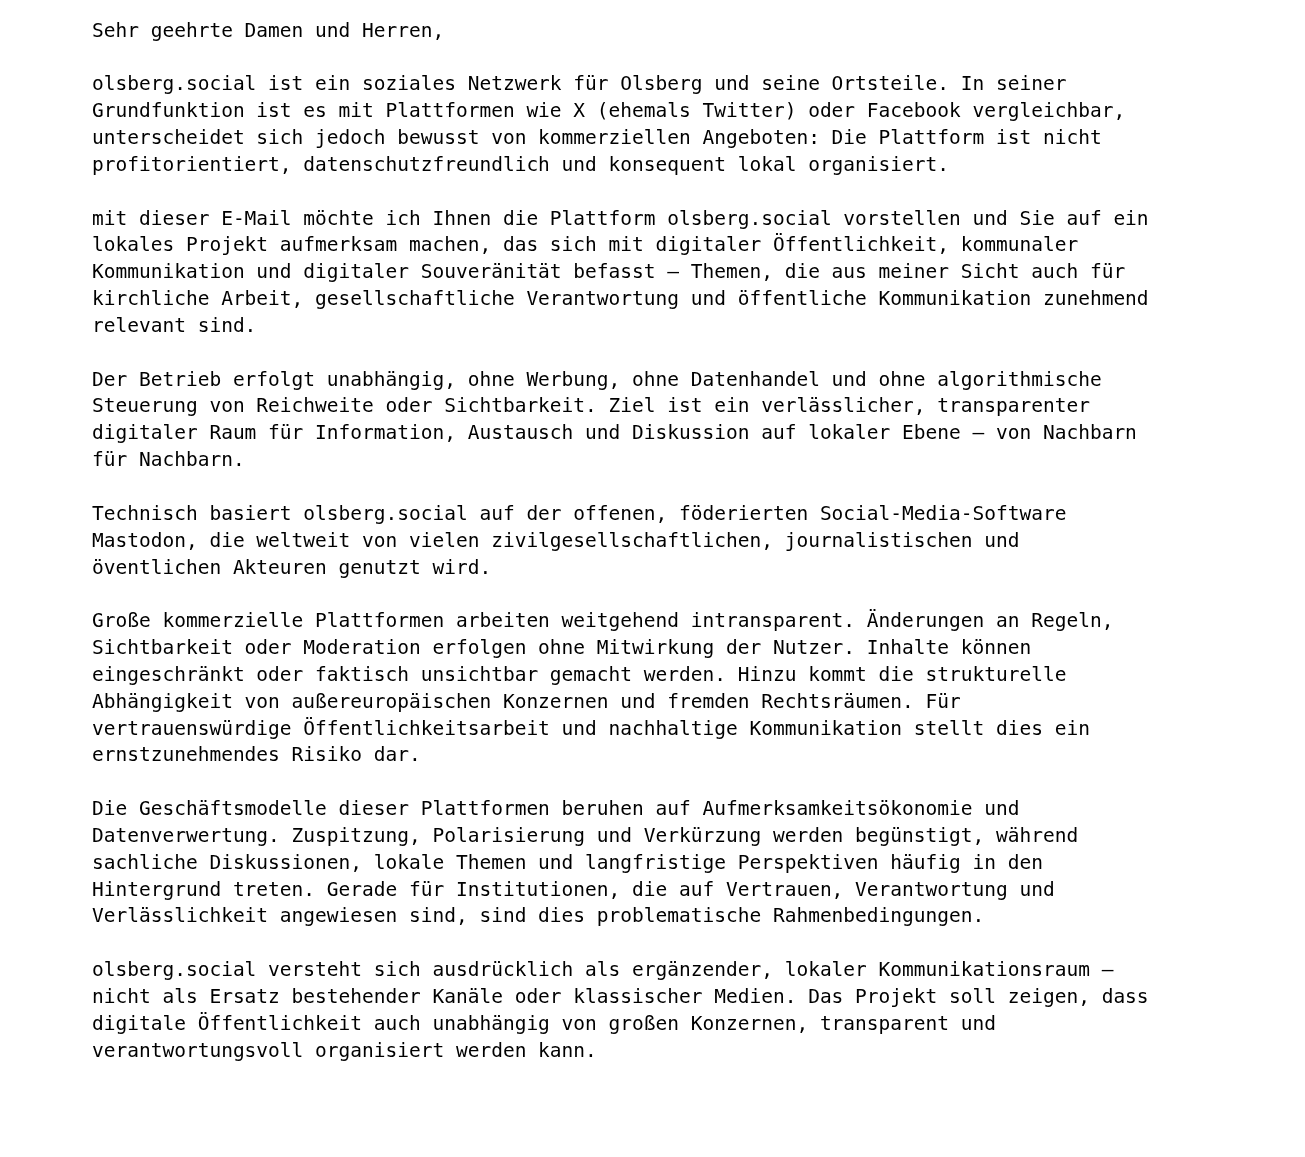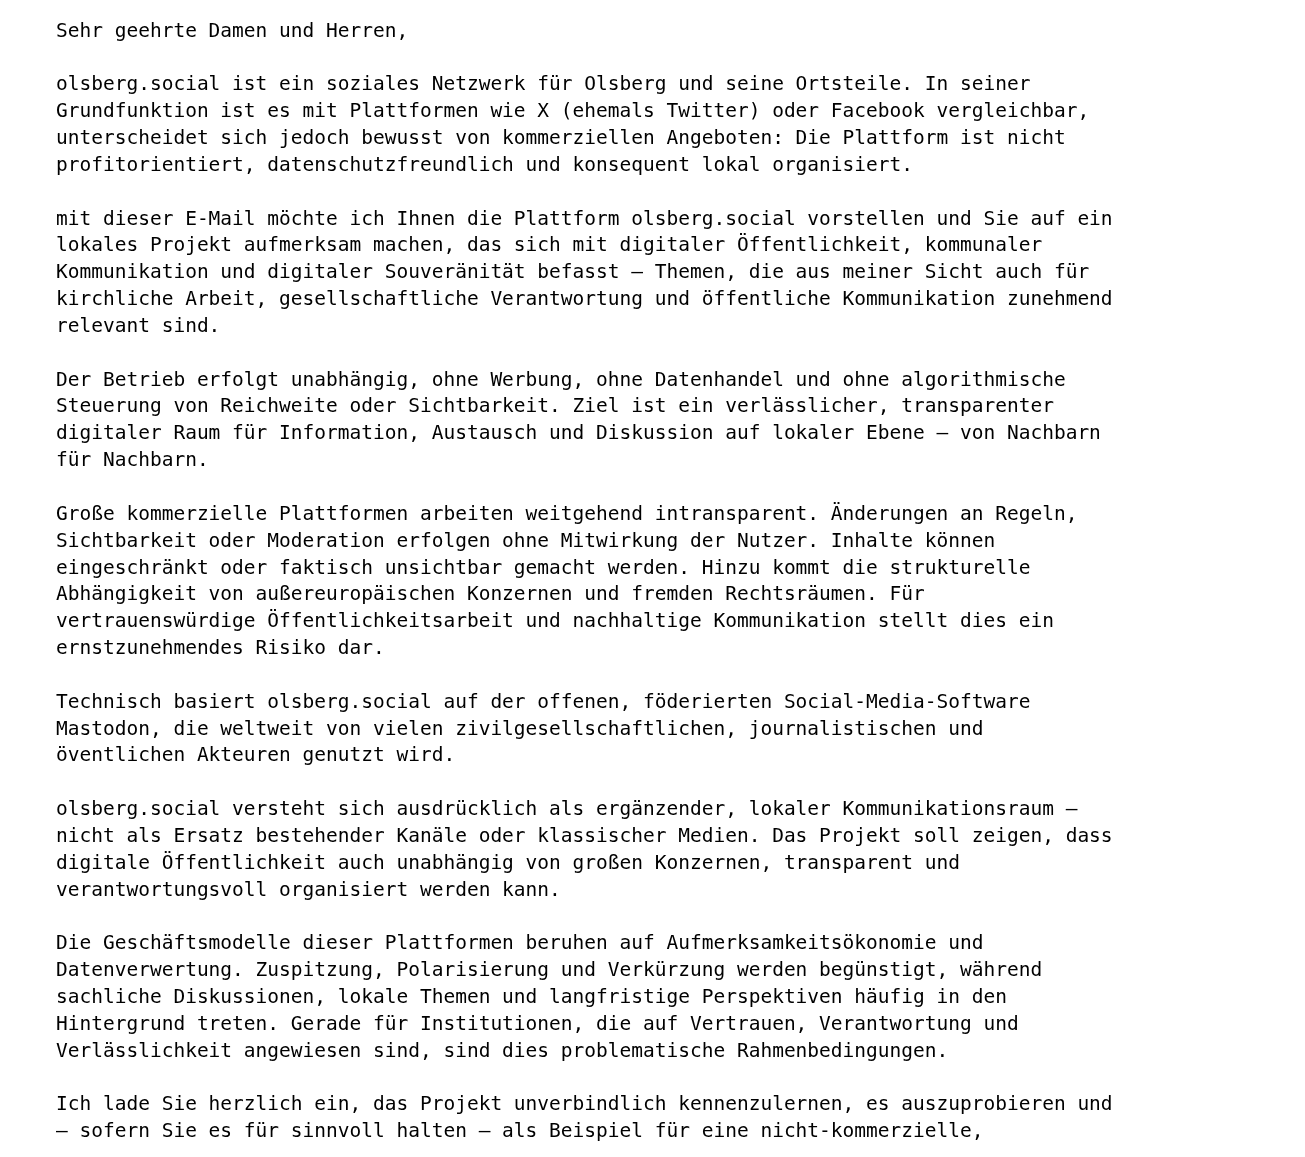--- a/index.html
+++ b/index.html
@@ -6,21 +6,21 @@
     margin: 0;
     padding: 0;
     background: #ffffff;
   }
   body {
     width: 1305px;
     min-height: 1157px;
     font-family: "DejaVu Sans Mono", "Liberation Mono", monospace;
   }
   .letter {
-    padding: 18px 60px 0 56px;
+    padding: 18px 60px 0 92px;
     box-sizing: border-box;
     width: 1305px;
   }
   .para {
     font-family: "DejaVu Sans Mono", "Liberation Mono", monospace;
     font-size: 19.5px;
     line-height: 26.9px;
     color: #000000;
     white-space: pre-wrap;
     margin: 0 0 26.5px 0;
@@ -41,33 +41,31 @@
 profitorientiert, datenschutzfreundlich und konsequent lokal organisiert.</p>
   <p class="para">mit dieser E-Mail möchte ich Ihnen die Plattform olsberg.social vorstellen und Sie auf ein
 lokales Projekt aufmerksam machen, das sich mit digitaler Öffentlichkeit, kommunaler
 Kommunikation und digitaler Souveränität befasst – Themen, die aus meiner Sicht auch für
 kirchliche Arbeit, gesellschaftliche Verantwortung und öffentliche Kommunikation zunehmend
 relevant sind.</p>
   <p class="para">Der Betrieb erfolgt unabhängig, ohne Werbung, ohne Datenhandel und ohne algorithmische
 Steuerung von Reichweite oder Sichtbarkeit. Ziel ist ein verlässlicher, transparenter
 digitaler Raum für Information, Austausch und Diskussion auf lokaler Ebene – von Nachbarn
 für Nachbarn.</p>
+  <p class="para">Technisch basiert olsberg.social auf der offenen, föderierten Social-Media-Software
+Mastodon, die weltweit von vielen zivilgesellschaftlichen, journalistischen und
+öventlichen Akteuren genutzt wird.</p>
   <p class="para">Große kommerzielle Plattformen arbeiten weitgehend intransparent. Änderungen an Regeln,
 Sichtbarkeit oder Moderation erfolgen ohne Mitwirkung der Nutzer. Inhalte können
 eingeschränkt oder faktisch unsichtbar gemacht werden. Hinzu kommt die strukturelle
 Abhängigkeit von außereuropäischen Konzernen und fremden Rechtsräumen. Für
 vertrauenswürdige Öffentlichkeitsarbeit und nachhaltige Kommunikation stellt dies ein
 ernstzunehmendes Risiko dar.</p>
-  <p class="para">Technisch basiert olsberg.social auf der offenen, föderierten Social-Media-Software
-Mastodon, die weltweit von vielen zivilgesellschaftlichen, journalistischen und
-öventlichen Akteuren genutzt wird.</p>
-  <p class="para">olsberg.social versteht sich ausdrücklich als ergänzender, lokaler Kommunikationsraum –
-nicht als Ersatz bestehender Kanäle oder klassischer Medien. Das Projekt soll zeigen, dass
-digitale Öffentlichkeit auch unabhängig von großen Konzernen, transparent und
-verantwortungsvoll organisiert werden kann.</p>
   <p class="para">Die Geschäftsmodelle dieser Plattformen beruhen auf Aufmerksamkeitsökonomie und
 Datenverwertung. Zuspitzung, Polarisierung und Verkürzung werden begünstigt, während
 sachliche Diskussionen, lokale Themen und langfristige Perspektiven häufig in den
 Hintergrund treten. Gerade für Institutionen, die auf Vertrauen, Verantwortung und
 Verlässlichkeit angewiesen sind, sind dies problematische Rahmenbedingungen.</p>
-  <p class="para">Ich lade Sie herzlich ein, das Projekt unverbindlich kennenzulernen, es auszuprobieren und
-– sofern Sie es für sinnvoll halten – als Beispiel für eine nicht-kommerzielle,</p>
+  <p class="para">olsberg.social versteht sich ausdrücklich als ergänzender, lokaler Kommunikationsraum –
+nicht als Ersatz bestehender Kanäle oder klassischer Medien. Das Projekt soll zeigen, dass
+digitale Öffentlichkeit auch unabhängig von großen Konzernen, transparent und
+verantwortungsvoll organisiert werden kann.</p>
 </div>
 
 </body></html>

